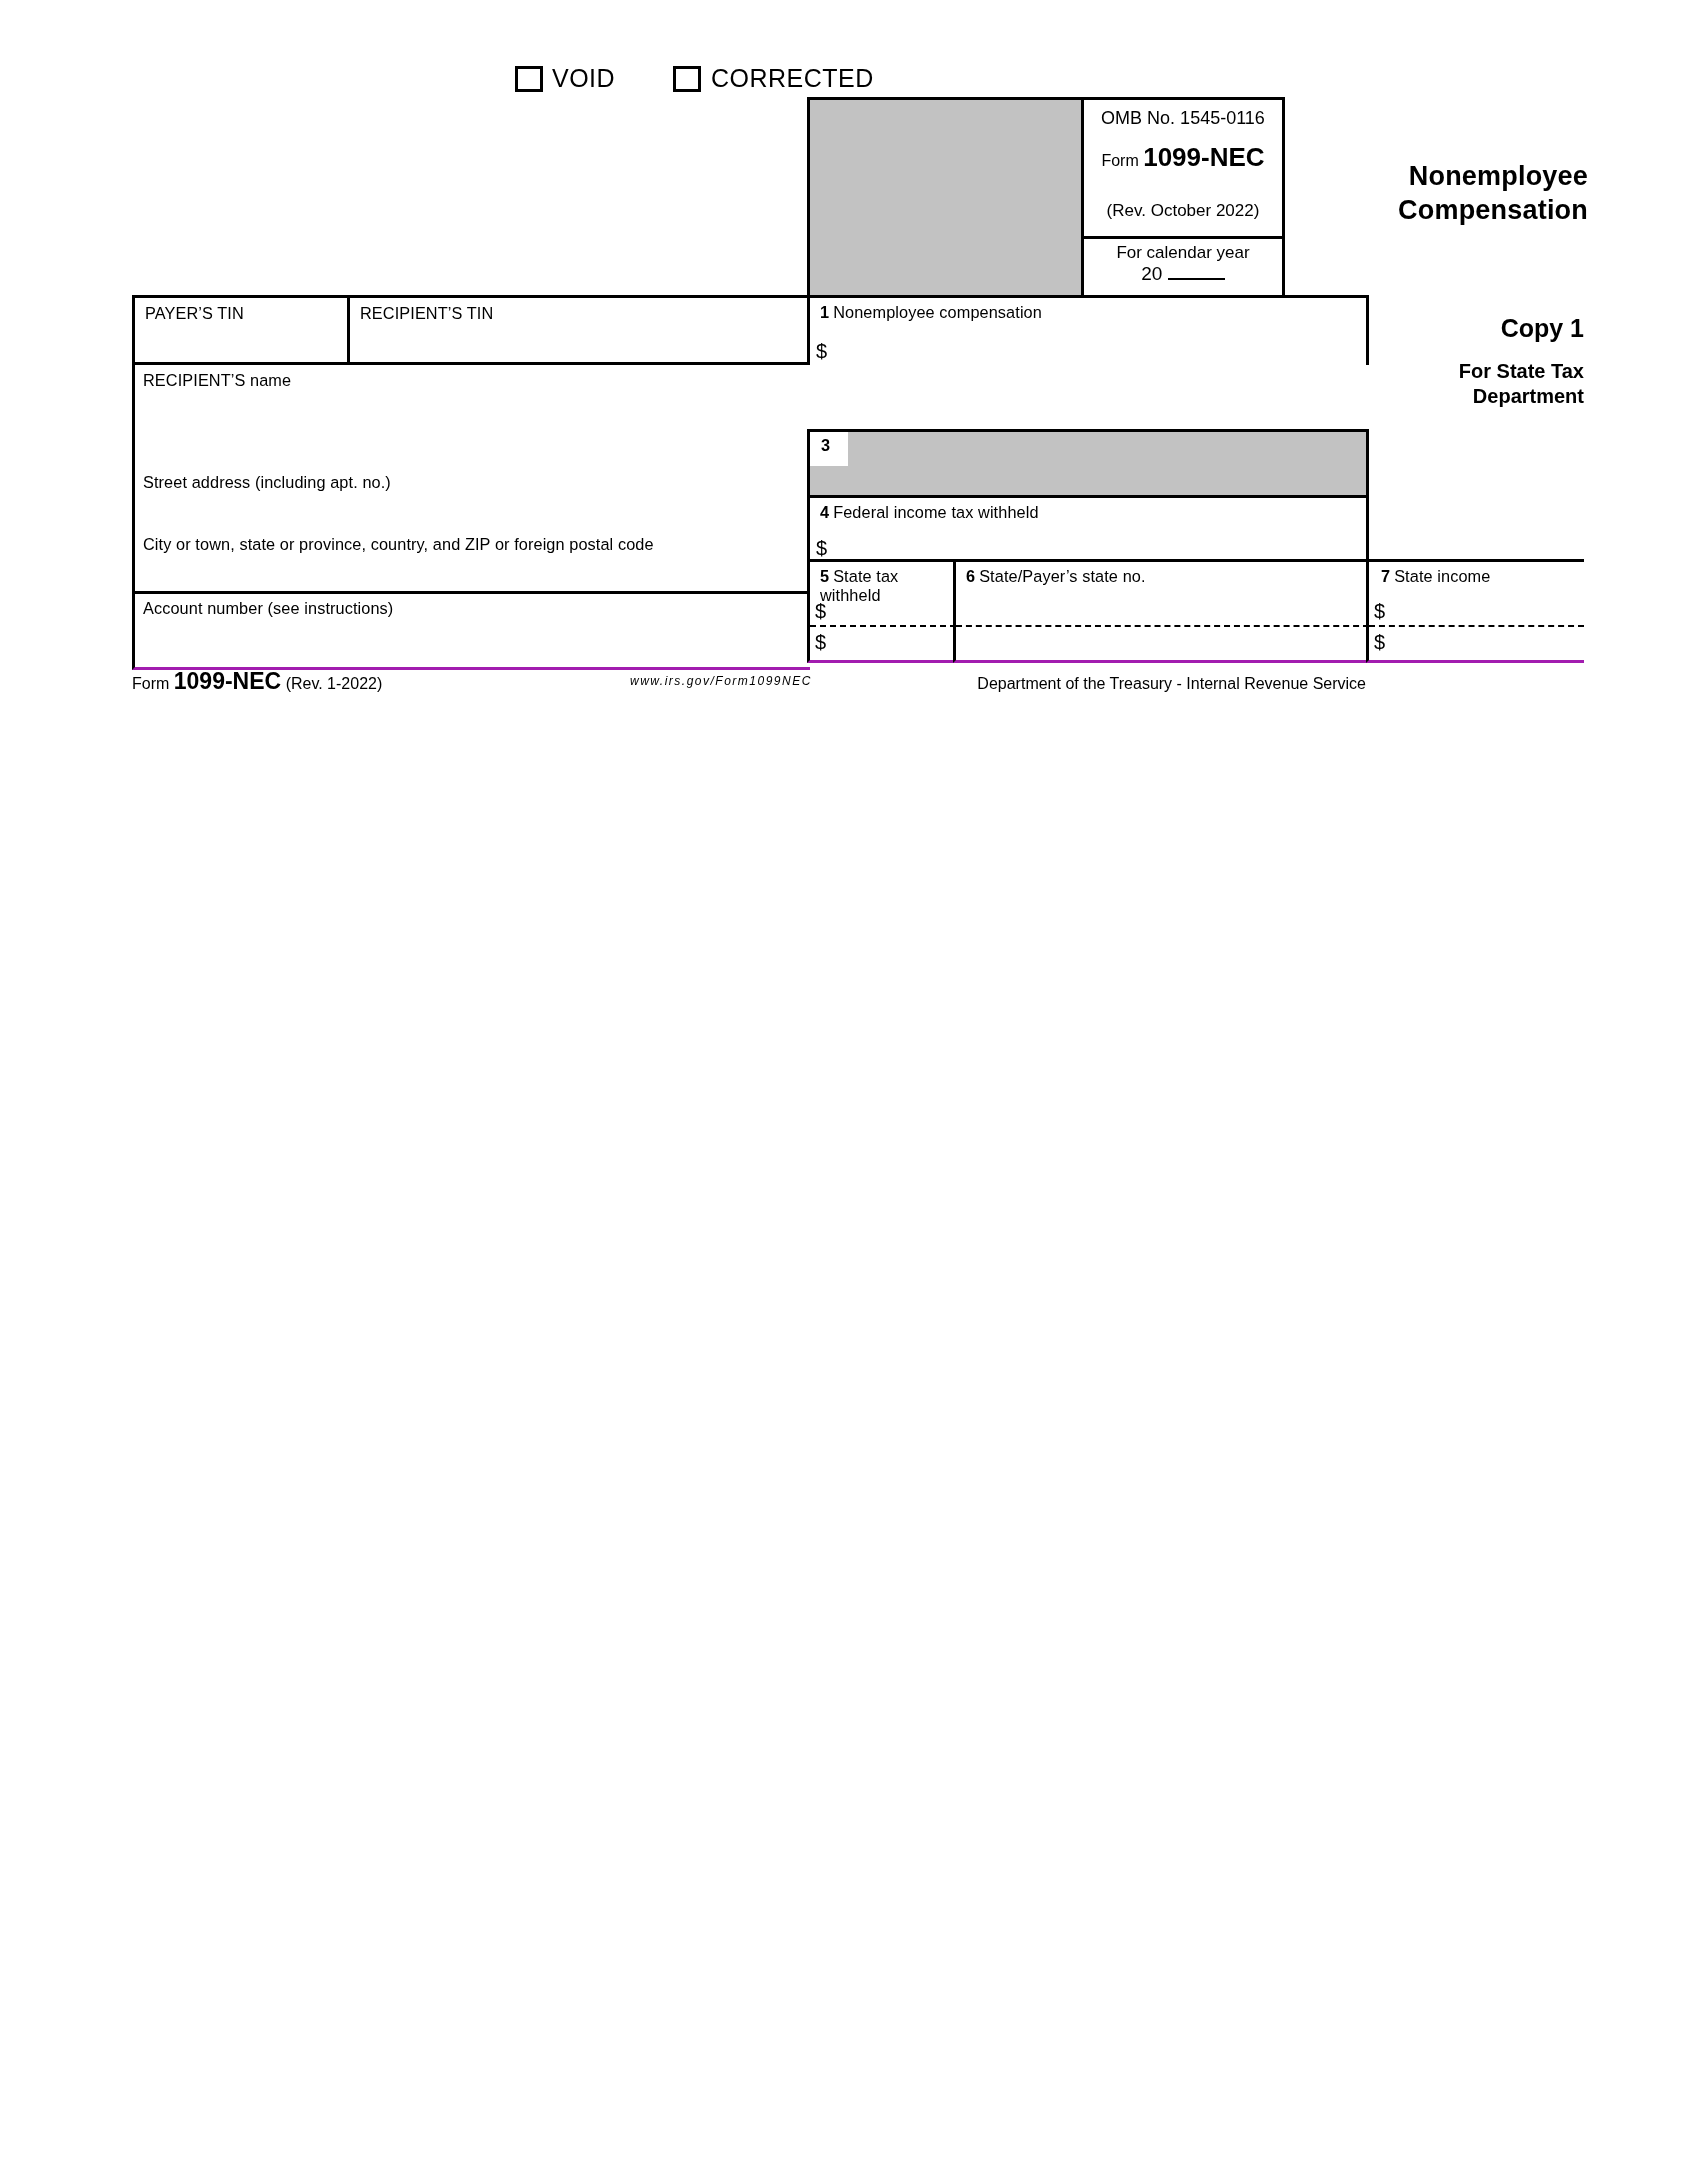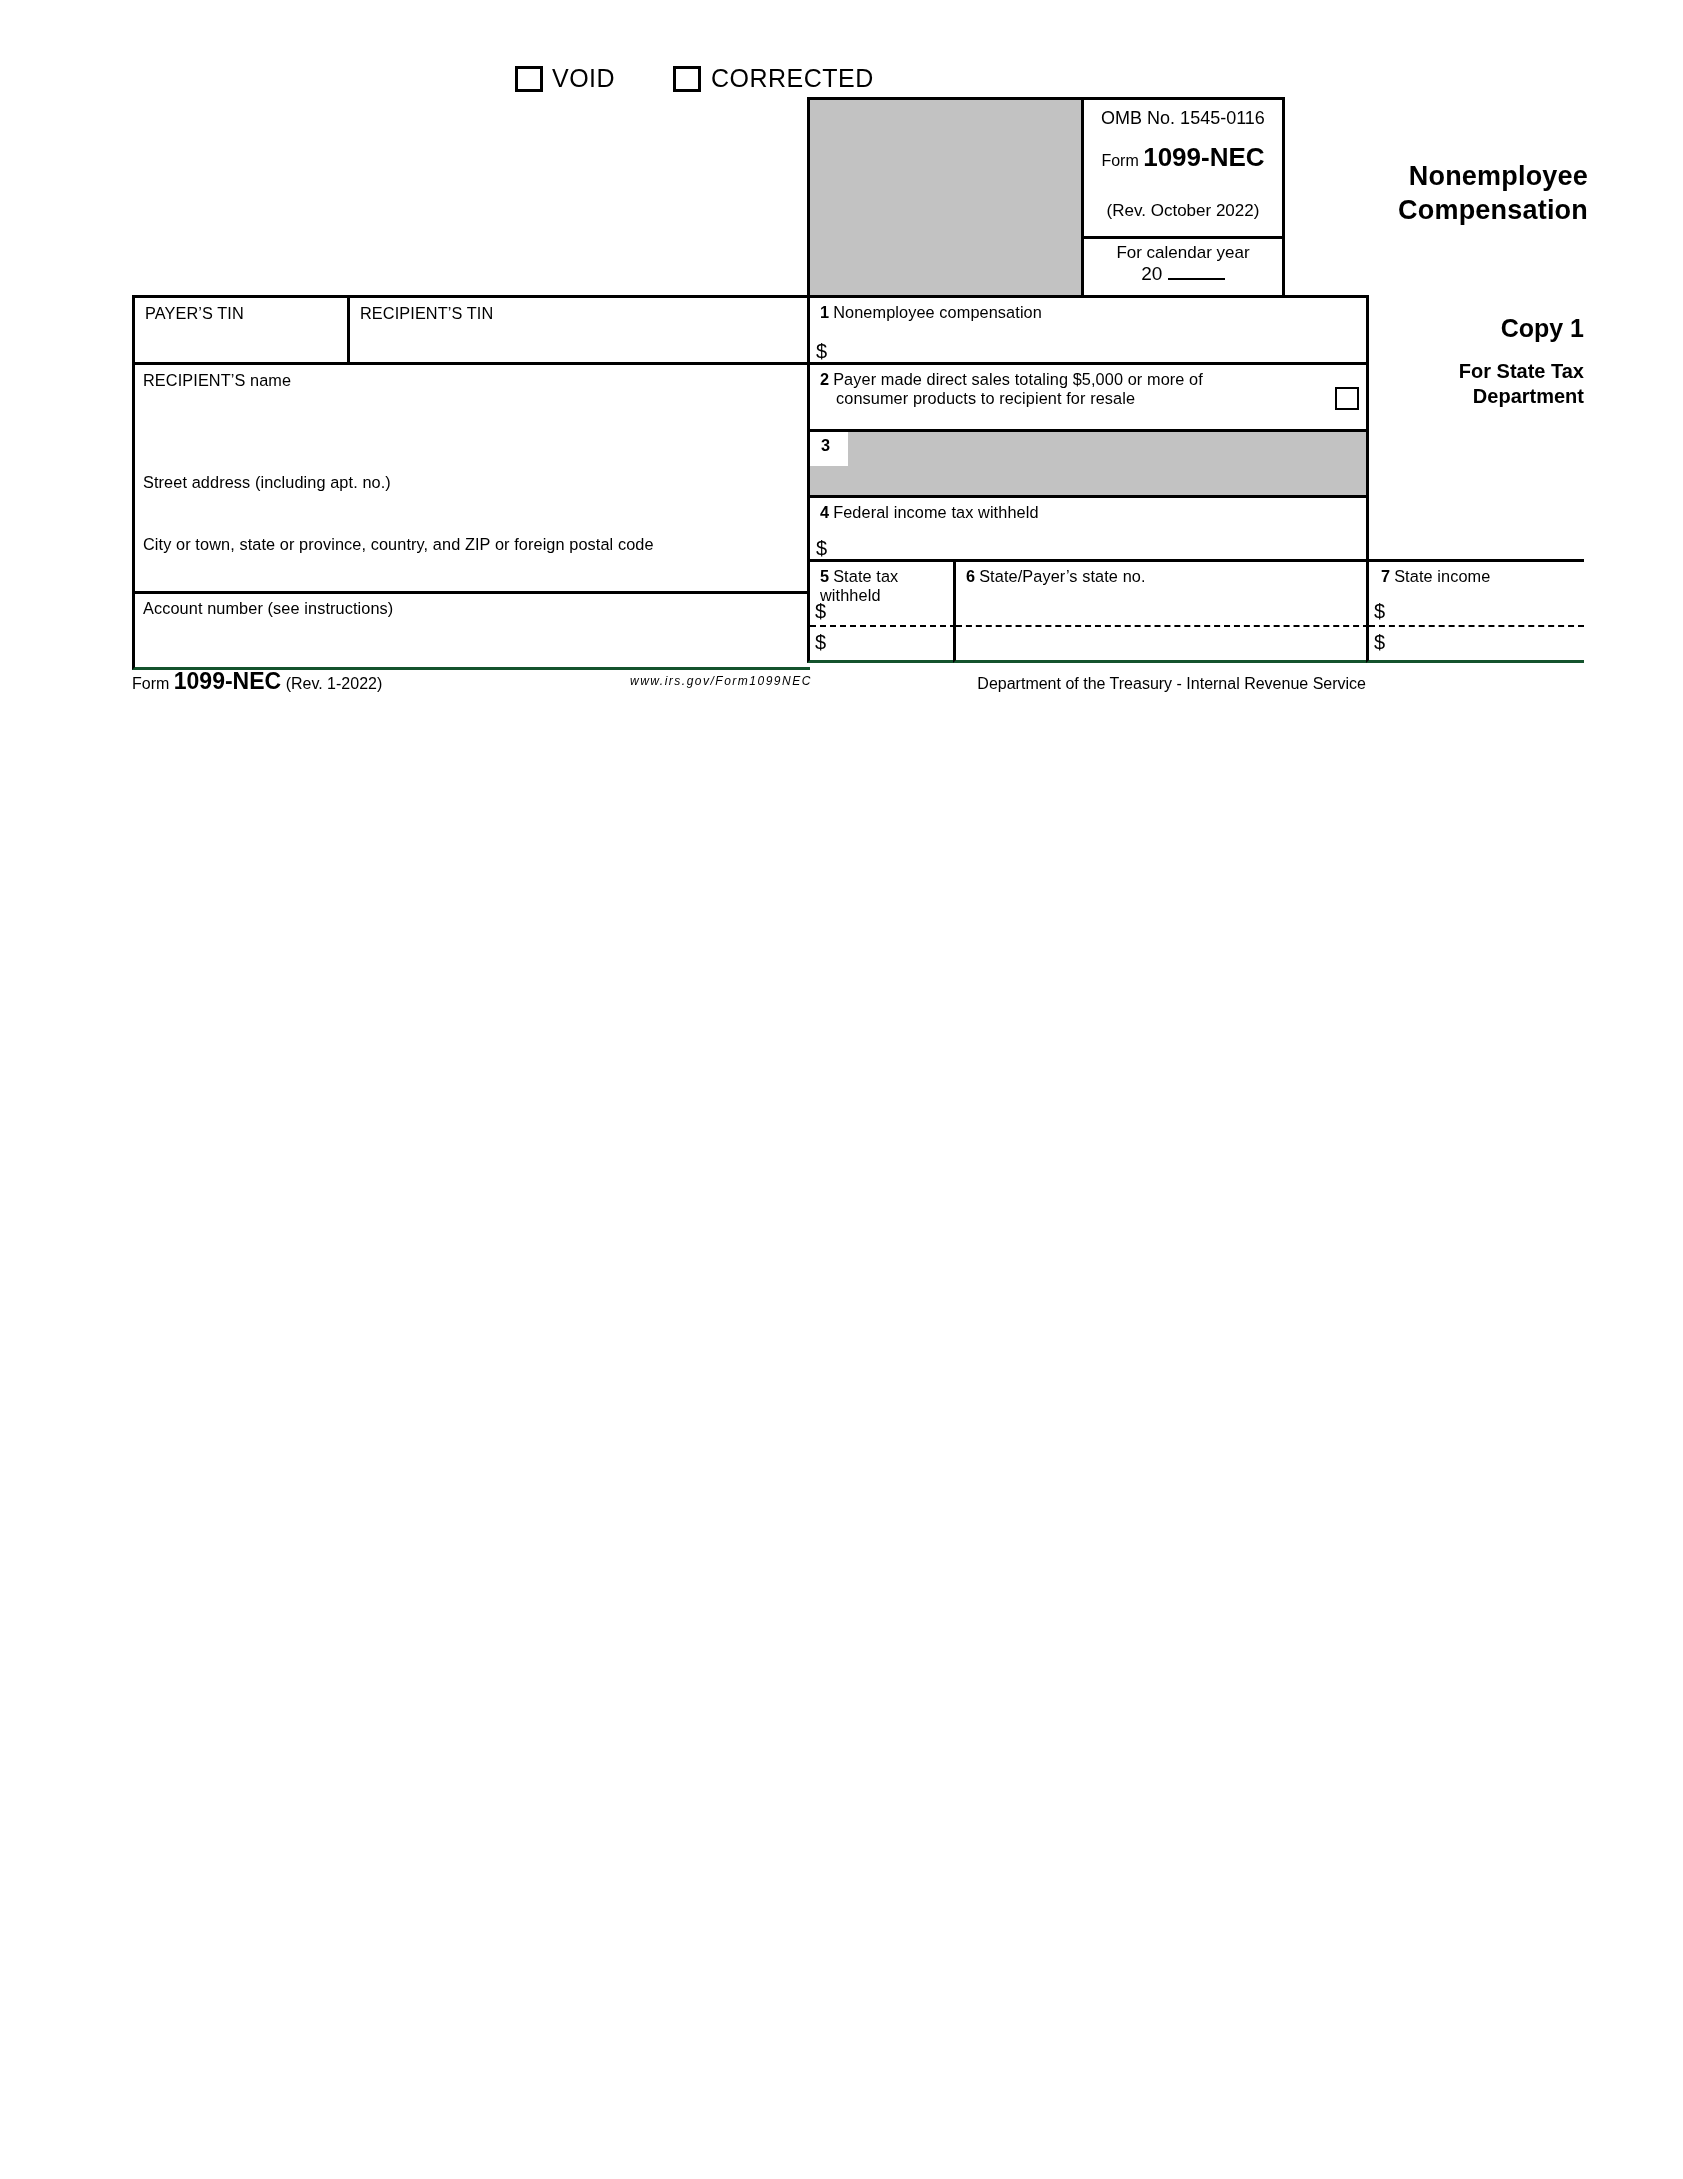--- a/index.html
+++ b/index.html
@@ -1,21 +1,21 @@
 <!DOCTYPE html>
 <html><head>
 <meta charset="utf-8">
 <style>
   html,body{margin:0;padding:0;background:#ffffff;}
   .page{position:relative;width:1683px;height:2179px;background:#ffffff;
         font-family:"Liberation Sans","DejaVu Sans",sans-serif;color:#000;overflow:hidden;}
   .abs{position:absolute;}
   .box{position:absolute;box-sizing:border-box;background:transparent;}
   .bt{border-top:3px solid #000;} .bl{border-left:3px solid #000;}
-  .br{border-right:3px solid #000;} .bb{border-bottom:3px solid #14532d;padding-left:21px;}
+  .br{border-right:3px solid #000;} .bb{border-bottom:3px solid #a21caf;padding-left:21px;}
   .lbl{font-size:16.3px;line-height:1.15;letter-spacing:0.1px;}
   .num{font-weight:bold;margin-right:4px;}
   .dollar{position:absolute;font-size:20px;line-height:22px;}
   .dash{position:absolute;left:0;right:0;border-top:2px dashed #000;height:0;}
   .shaded{background:#c2c2c2;}
   .cb{position:absolute;box-sizing:border-box;border:3px solid #000;background:#fff;}
   .cb-small{position:absolute;box-sizing:border-box;border:2px solid #000;background:#fff;}
   .cb-label{position:absolute;font-size:25px;line-height:30px;letter-spacing:0.5px;}
   .center{text-align:center;}
   .omb-line{font-size:17px;}
@@ -81,27 +81,20 @@
     <div class="copy-sub" style="margin-top:16px;">For State Tax</div>
     <div class="copy-sub">Department</div>
   </div>
 
   <div class="box bt bl" style="left:132px;top:362px;width:678px;height:232px;">
     <div class="lbl abs" style="left:8px;top:6px;">RECIPIENT’S name</div>
     <div class="lbl abs" style="left:8px;top:108px;">Street address (including apt. no.)</div>
     <div class="lbl abs" style="left:8px;top:170px;">City or town, state or province, country, and ZIP or foreign postal code</div>
   </div>
 
-  <div class="box bt bl br" style="left:807px;top:362px;width:562px;height:69px;">
-    <div class="lbl abs" style="left:10px;top:5px;">
-      <span class="num">2</span><span>Payer made direct sales totaling $5,000 or more of</span>
-      <div style="margin-left:16px;">consumer products to recipient for resale</div>
-    </div>
-    <span class="cb-small" style="left:525px;top:22px;width:24px;height:23px;"></span>
-  </div>
 
   <div class="box bt bl br shaded" style="left: 807px; top: 429px; width: 562px; height: 69px; background: rgb(194, 194, 194);">
     <div class="abs" style="left:0;top:0;width:38px;height:34px;background:#fff;">
       <span class="lbl" style="position:absolute;left:11px;top:4px;font-weight:bold;">3</span>
     </div>
   </div>
 
   <div class="box bt bl br" style="left:807px;top:495px;width:562px;height:67px;">
     <div class="lbl abs" style="left:10px;top:5px;">
       <span class="num">4</span><span>Federal income tax withheld</span>

